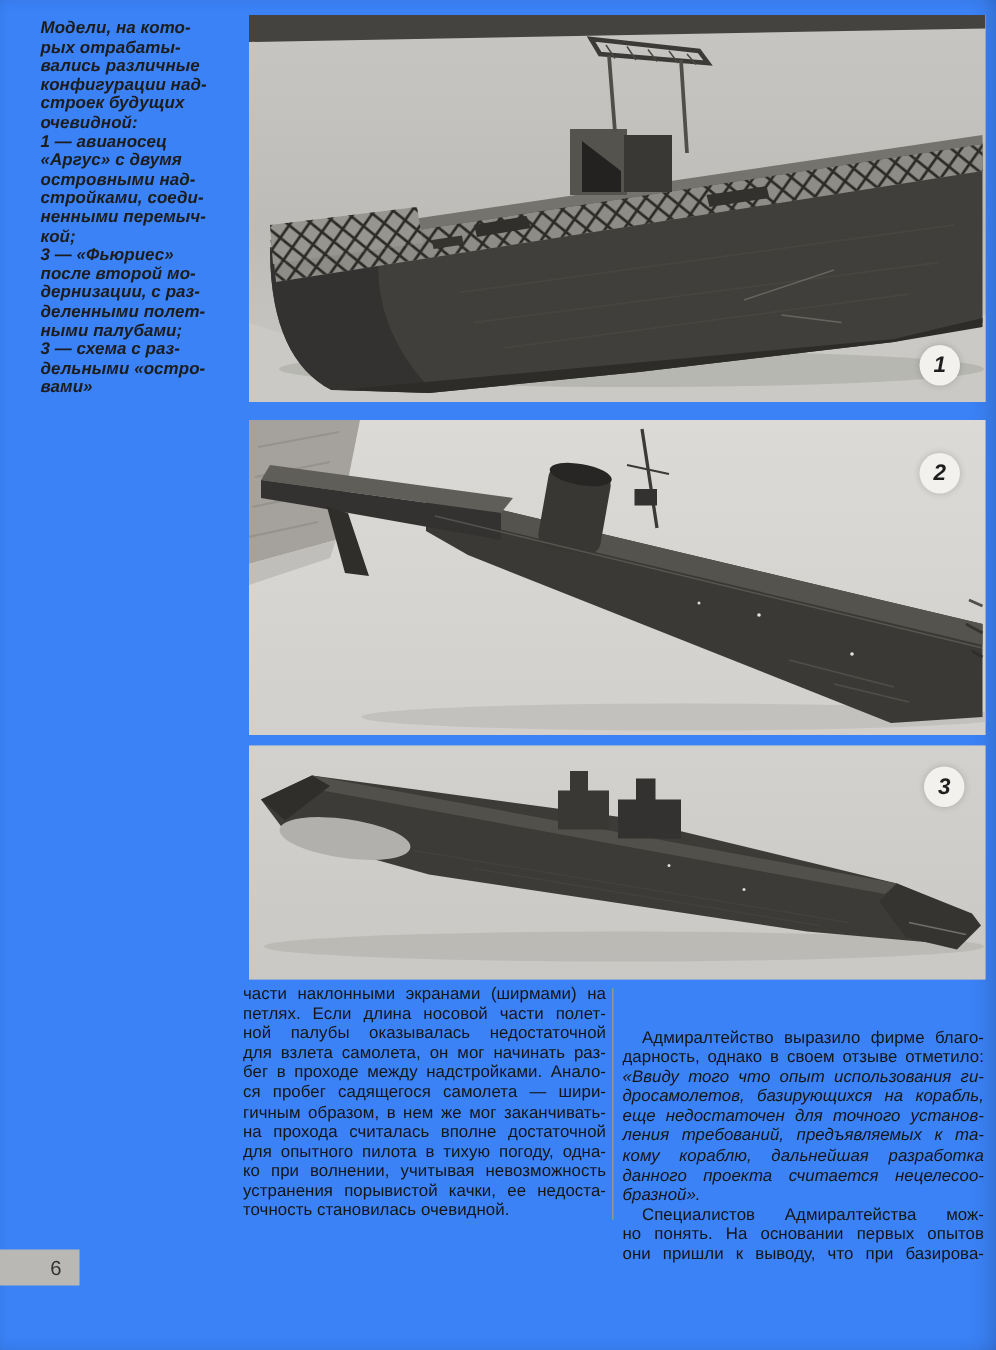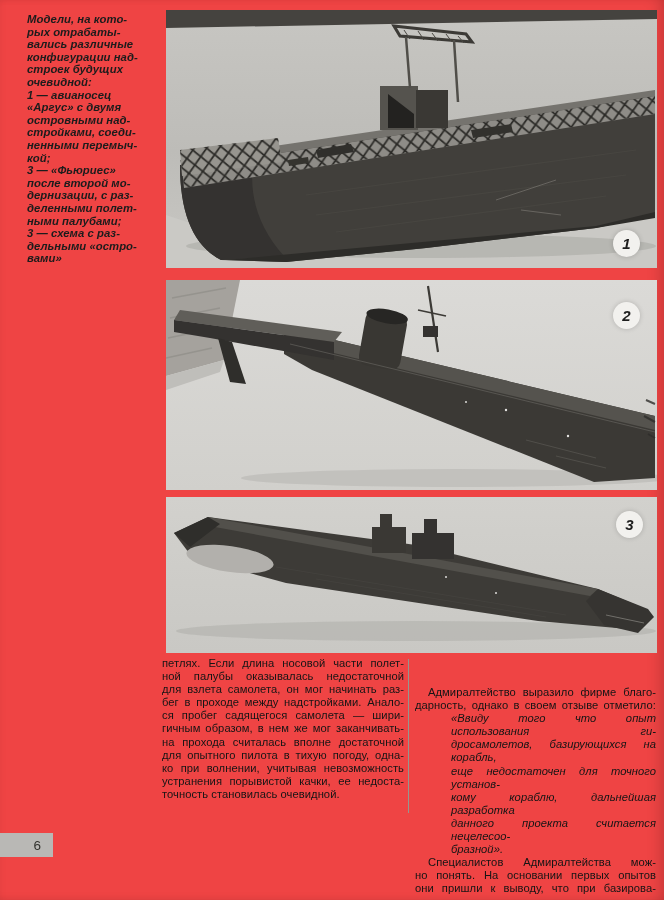--- a/index.html
+++ b/index.html
@@ -1,18 +1,18 @@
 <!DOCTYPE html>
 <html><head>
 <meta charset="utf-8">
 <style>
   html,body{margin:0;padding:0;background:#e9e9e7;}
   .page{
     position:relative;width:664px;height:900px;margin:0 auto;
-    background:#ef4444;overflow:hidden;
+    background:#3b82f6;overflow:hidden;
     font-family:"Liberation Sans",sans-serif;
     box-shadow:inset -12px 0 16px -10px rgba(0,0,0,.20),
                inset 5px 0 8px -6px rgba(0,0,0,.07),
                inset 0 6px 9px -7px rgba(0,0,0,.06),
                inset 0 -8px 10px -8px rgba(0,0,0,.08);
   }
 
   
   .caption{
     position:absolute;left:27px;top:13px;width:140px;
@@ -41,21 +41,21 @@
   
   .col{
     position:absolute;top:657px;color:#151515;
     font-size:11.2px;line-height:13.1px;letter-spacing:.05px;
   }
   .col-left{left:162px;width:242px;}
   .col-right{left:415px;width:241px;top:686px;}
   .bline{text-align:justify;text-align-last:justify;}
   .bline.nj{text-align-last:left;}
   .bline.ind{text-indent:13px;}
-  .bline.it{font-style:italic;margin-left:36px;}
+  .bline.it{font-style:italic;}
   .col-divider{
     position:absolute;left:408px;top:659px;width:1px;height:154px;
     background:#96968f;
   }
 
   
   .pagenum-bar{
     position:absolute;left:0;top:833px;width:53px;height:24px;
     background:#b9b8b5;display:flex;align-items:center;
     justify-content:flex-end;box-sizing:border-box;padding-right:12px;
@@ -215,20 +215,21 @@
 
         <path d="M110,70 L400,118 M150,82 L380,120" stroke="#4a4843" stroke-width="1" opacity=".5" fill="none"></path>
         <circle cx="280" cy="80" r="1" fill="#deddda"></circle>
         <circle cx="330" cy="96" r="1" fill="#deddda"></circle>
       </g>
     </svg>
     <div class="marker">3</div>
   </figure>
 
   <section class="col col-left">
+    <div class="bline">части наклонными экранами (ширмами) на</div>
     <div class="bline">петлях. Если длина носовой части полет-</div>
     <div class="bline">ной палубы оказывалась недостаточной</div>
     <div class="bline">для взлета самолета, он мог начинать раз-</div>
     <div class="bline">бег в проходе между надстройками. Анало-</div>
     <div class="bline">ся пробег садящегося самолета — шири-</div>
     <div class="bline">гичным образом, в нем же мог заканчивать-</div>
     <div class="bline">на прохода считалась вполне достаточной</div>
     <div class="bline">для опытного пилота в тихую погоду, одна-</div>
     <div class="bline">ко при волнении, учитывая невозможность</div>
     <div class="bline">устранения порывистой качки, ее недоста-</div>
@@ -236,20 +237,21 @@
   </section>
 
   <div class="col-divider"></div>
 
   <section class="col col-right">
     <div class="bline ind">Адмиралтейство выразило фирме благо-</div>
     <div class="bline">дарность, однако в своем отзыве отметило:</div>
     <div class="bline it">«Ввиду того что опыт использования ги-</div>
     <div class="bline it">дросамолетов, базирующихся на корабль,</div>
     <div class="bline it">еще недостаточен для точного установ-</div>
+    <div class="bline it">ления требований, предъявляемых к та-</div>
     <div class="bline it">кому кораблю, дальнейшая разработка</div>
     <div class="bline it">данного проекта считается нецелесоо-</div>
     <div class="bline it nj">бразной».</div>
     <div class="bline ind">Специалистов Адмиралтейства мож-</div>
     <div class="bline">но понять. На основании первых опытов</div>
     <div class="bline">они пришли к выводу, что при базирова-</div>
   </section>
 
   <div class="pagenum-bar">
     <span>6</span>

